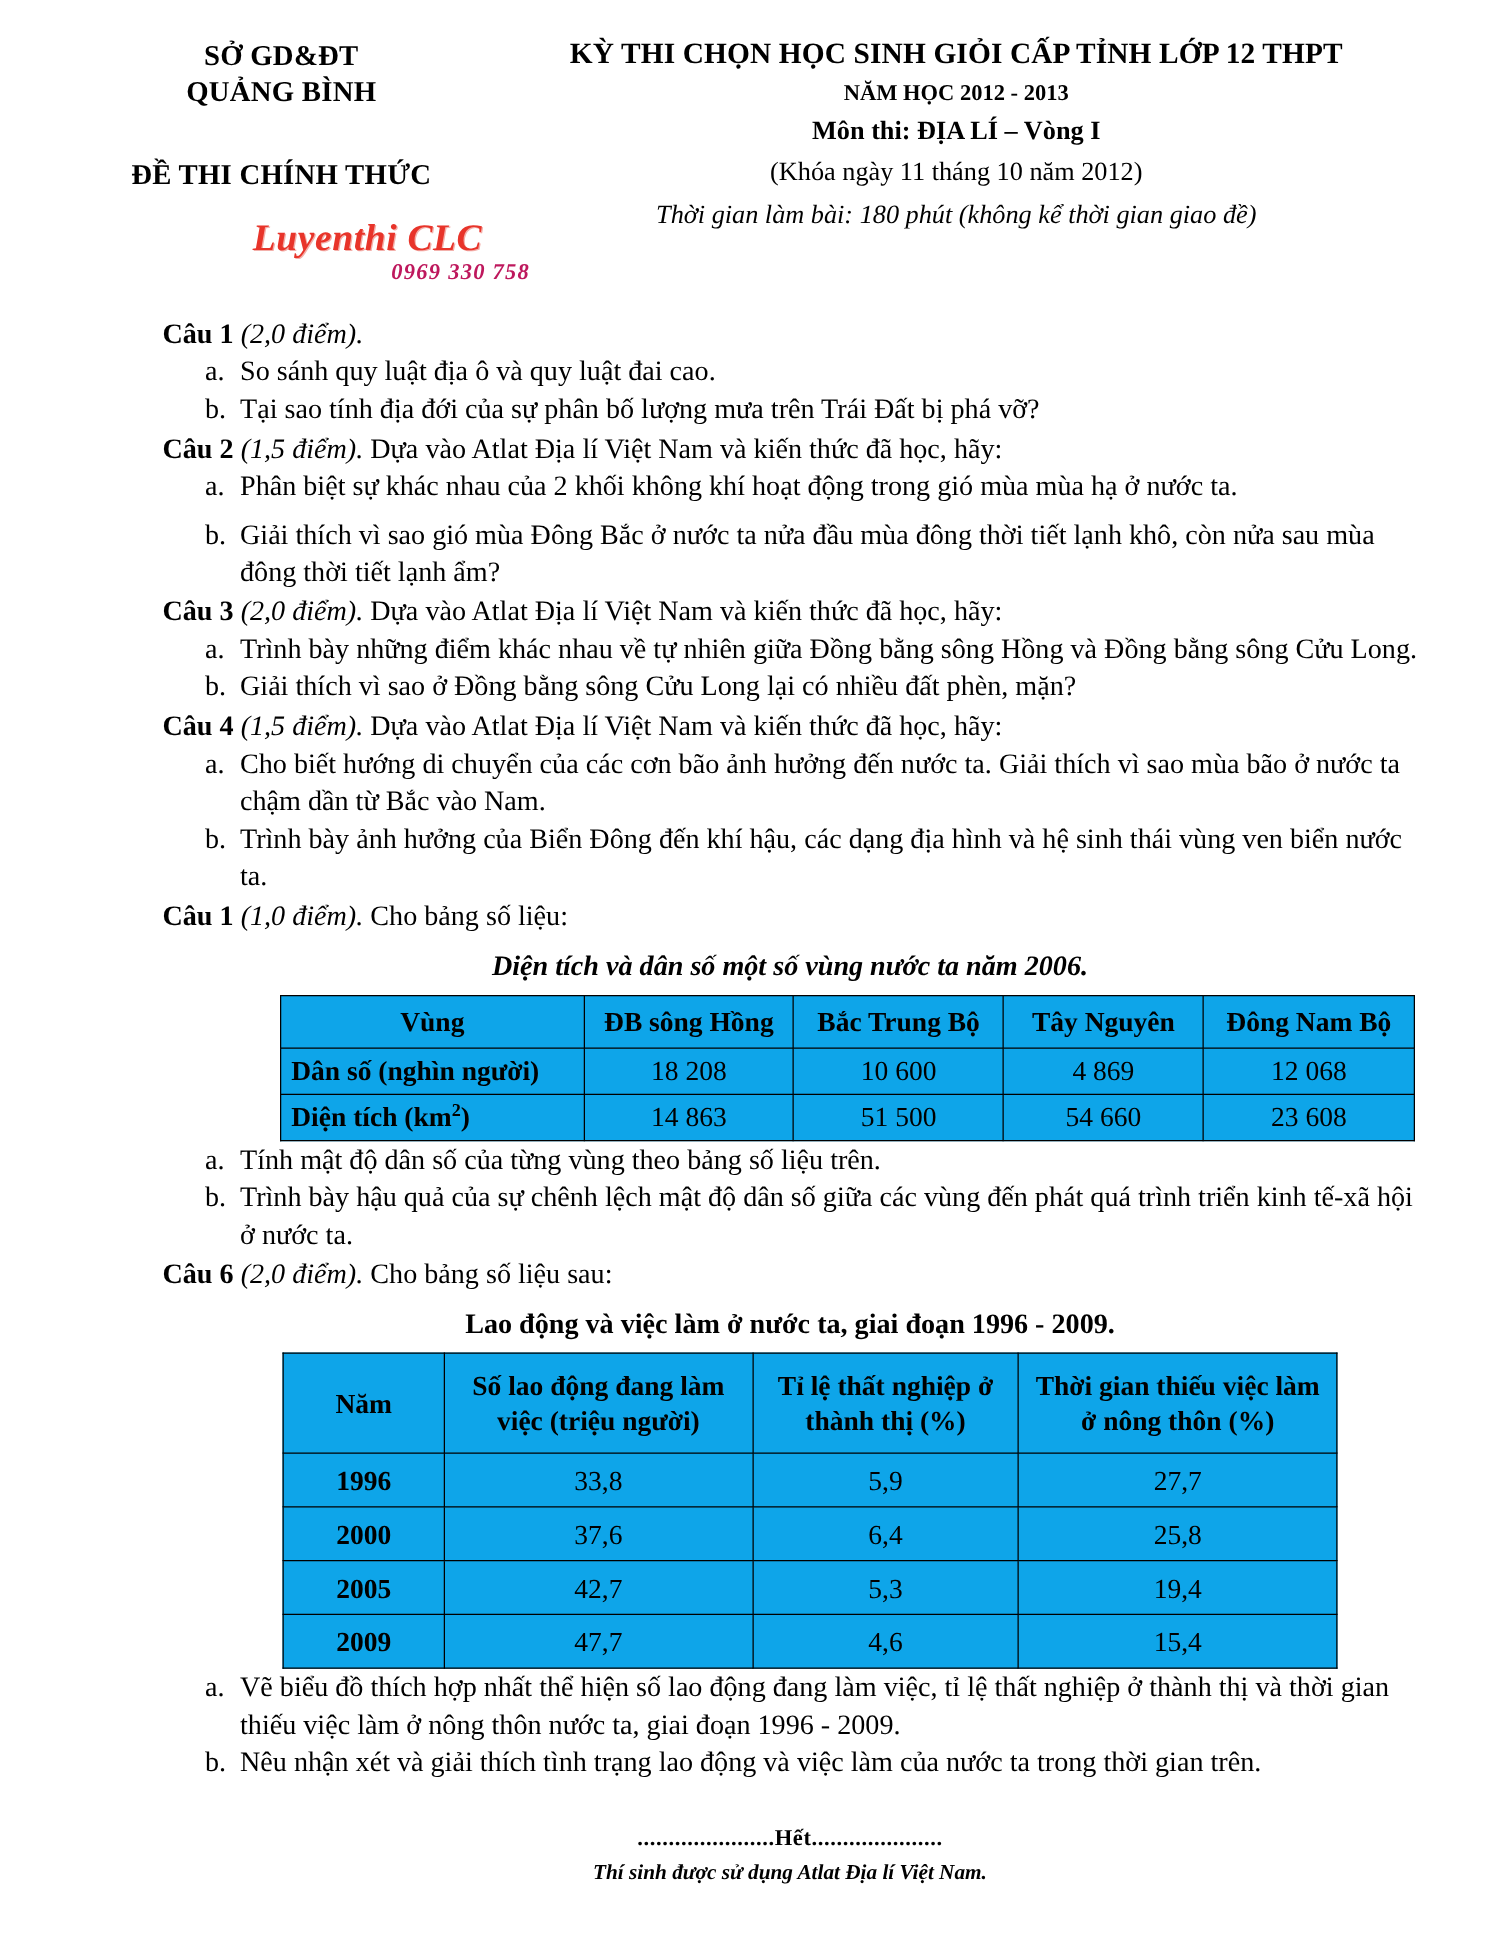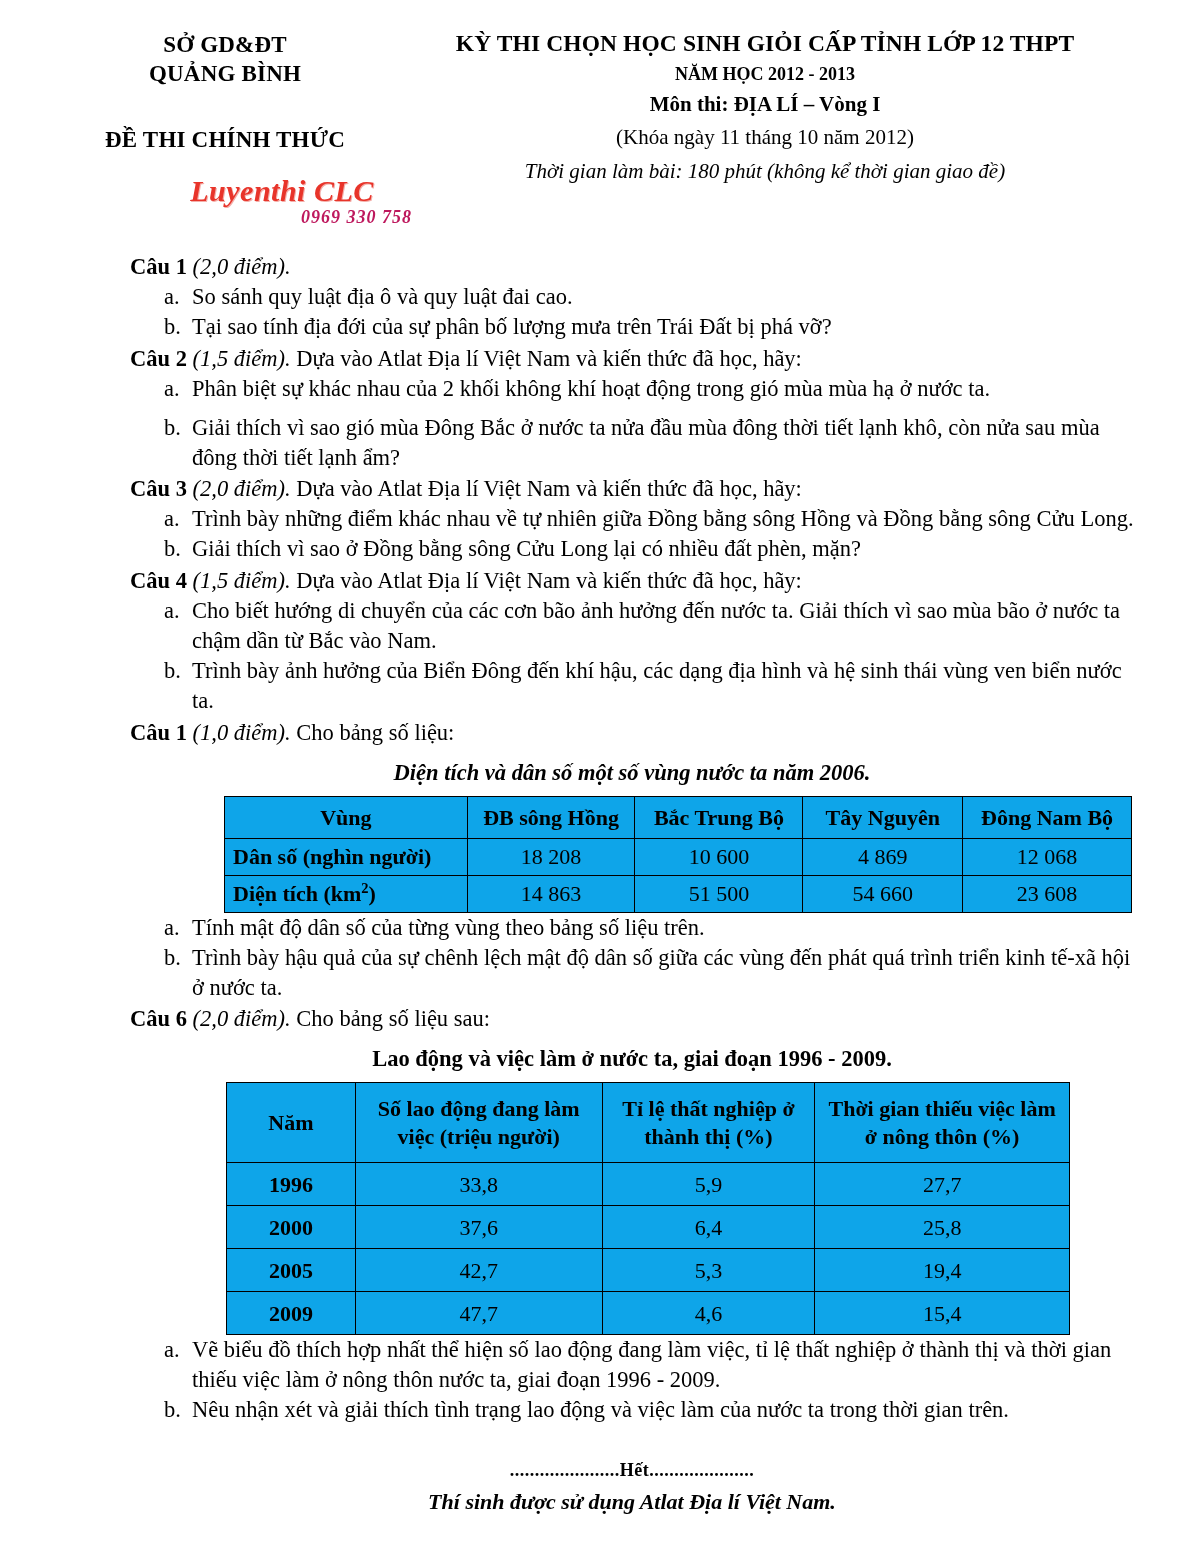--- a/index.html
+++ b/index.html
@@ -73,21 +73,21 @@
   .exam-duration {
     font-style: italic;
     font-size: 21px;
     line-height: 1.4;
     margin-top: 4px;
   }
 
   
   .logo-wrap {
     position: absolute;
-    left: 152px;
+    left: 164px;
     top: 176px;
     width: 260px;
     text-align: center;
   }
   .logo-main {
     color: #e8342a;
     font-family: "Liberation Serif", "DejaVu Serif", serif;
     font-weight: bold;
     font-style: italic;
     font-size: 30px;
@@ -209,21 +209,21 @@
     text-align: center;
   }
   .het-line {
     font-weight: bold;
     font-size: 18px;
     letter-spacing: 0.5px;
   }
   .atlat-line {
     font-weight: bold;
     font-style: italic;
-    font-size: 22px;
+    font-size: 17px;
     margin-top: 4px;
   }
   sup { font-size: 0.66em; vertical-align: super; line-height: 0; }
 </style>
 </head>
 <body>
 
 <div class="page">
 
   <div class="header">

